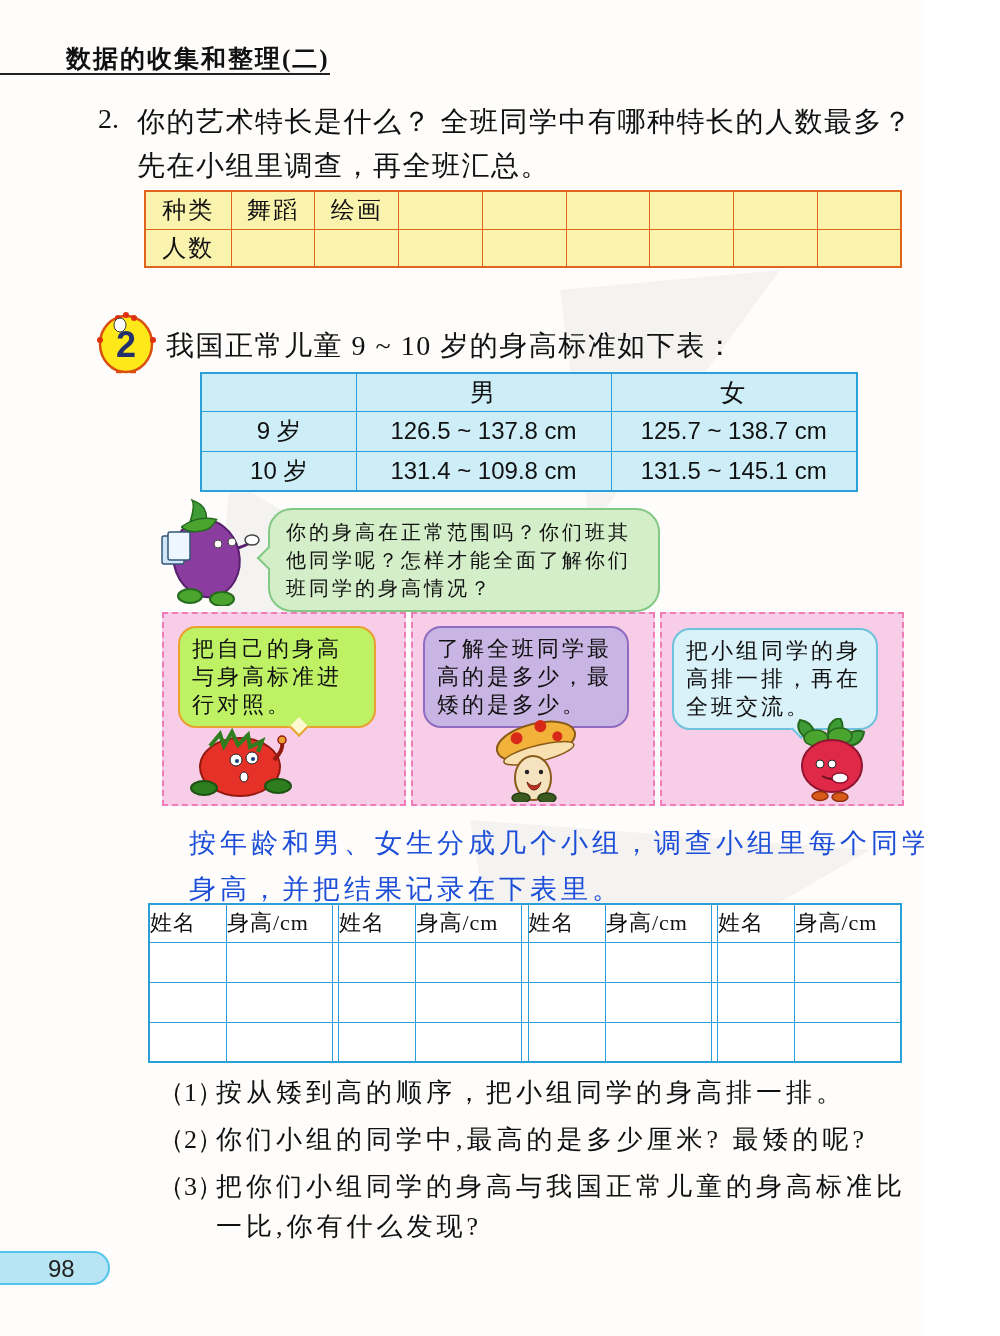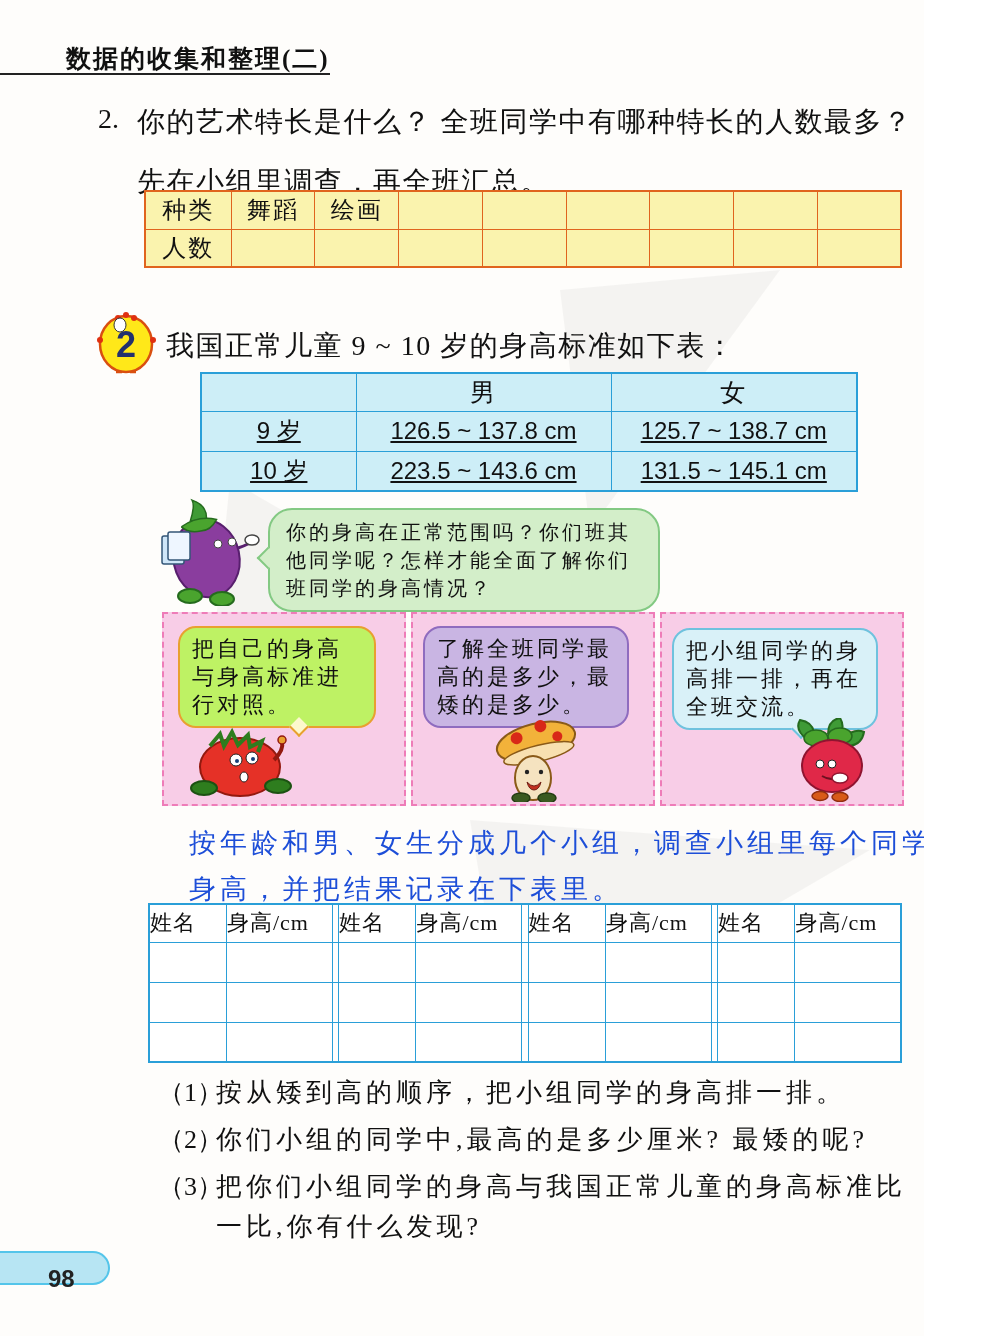--- a/index.html
+++ b/index.html
@@ -8,36 +8,36 @@
 
   .wm { position:absolute; opacity:0.05; pointer-events:none; }
 
   
   .hdr-title { position:absolute; left:66px; top:42px; font-size:25px; font-weight:bold; letter-spacing:2px; color:#111; }
   .hdr-rule { position:absolute; left:0; top:73px; width:330px; height:2px; background:#222; }
 
   
   .q2-num  { position:absolute; left:98px;  top:103px; font-size:28px; color:#111; }
   .q2-l1   { position:absolute; left:137px; top:103px; font-size:28px; letter-spacing:1.5px; color:#111; white-space:nowrap;text-align:center; }
-  .q2-l2   { position:absolute; left:137px; top:163px; font-size:28px; letter-spacing:1.5px; color:#111; white-space:nowrap; }
+  .q2-l2   { position:absolute; left:137px; top:147px; font-size:28px; letter-spacing:1.5px; color:#111; white-space:nowrap; }
 
   
   table.survey { position:absolute; left:144px; top:190px; width:758px; border-collapse:collapse; table-layout:fixed; background:#faf3ae; border:2.5px solid #e0641e; }
   table.survey td { border:1.5px solid #e0641e; height:38px; text-align:center; font-size:24px; letter-spacing:2px; color:#111; }
   table.survey td.lbl { width:86px; }
 
   
   .ex2-heading { position:absolute; left:166px; top:327px; font-size:28px; letter-spacing:1.5px; color:#111; white-space:nowrap; }
   .badge { position:absolute; left:96px; top:310px; }
 
   
   table.hstd { position:absolute; left:200px; top:372px; width:656px; border-collapse:collapse; table-layout:fixed; background:#cdeef7; border:2.5px solid #2a9fd8; }
   table.hstd th, table.hstd td { border:1.5px solid #2a9fd8; text-align:center; color:#111; font-weight:normal; }
   table.hstd th { height:38px; font-size:25px; letter-spacing:2px; }
-  table.hstd td { height:40px; font-size:24px; font-family:"Liberation Sans", sans-serif;text-decoration:underline; }
+  table.hstd td { height:40px; font-size:24px; font-family:"Liberation Sans", sans-serif; }
   table.hstd .c0 { width:155px; } table.hstd .c1 { width:255px; } table.hstd .c2 { width:246px; }
 
   
   .bubble { position:absolute; border-radius:24px; color:#111; }
   .bubble .tail { position:absolute; width:16px; height:16px; transform:rotate(45deg); }
   .bub-green { left:268px; top:508px; width:392px; background:#d3eec9; border:2px solid #83c983; padding:8px 16px; font-size:20px; letter-spacing:3px; line-height:28px; }
   .bub-green .tail { left:-10px; top:40px; background:#d3eec9; border-left:2px solid #83c983; border-bottom:2px solid #83c983; }
 
   
   .ideas { position:absolute; left:162px; top:612px; width:742px; height:194px; display:flex; gap:5px; }
@@ -64,21 +64,21 @@
   table.rt .sep { width:6px; padding:0; }
 
   
   .subqs { position:absolute; left:158px; top:1073px; width:800px; }
   .sq { display:flex; margin-bottom:7px; font-size:26px; line-height:40px; color:#111; }
   .sq-num { flex:none; width:58px; letter-spacing:0; }
   .sq-text { width:700px; letter-spacing:4px; }
 
   
   .pill { position:absolute; left:0; top:1251px; width:110px; height:34px; background:#b7e5f3; border:2.5px solid #54c5ea; border-left:none; border-radius:0 18px 18px 0; }
-  .pill span { position:absolute; left:48px; top:12px; font-size:24px; font-family:"Liberation Sans", sans-serif; color:#222;font-weight:bold; }
+  .pill span { position:absolute; left:48px; top:2px; font-size:24px; font-family:"Liberation Sans", sans-serif; color:#222; }
 </style>
 </head>
 <body>
 
 <div class="page">
 
   <svg class="wm" style="left:170px;top:260px;" width="760" height="820" viewBox="0 0 760 820">
     <path d="M390 30 L610 10 L420 270 Z" fill="#555"></path>
     <path d="M60 220 L250 330 L40 420 Z" fill="#555"></path>
     <path d="M300 560 L700 590 L340 800 Z" fill="#555"></path>
@@ -138,21 +138,21 @@
       <th class="c1">男</th>
       <th class="c2">女</th>
     </tr>
     <tr>
       <td>9 岁</td>
       <td>126.5 ~ 137.8 cm</td>
       <td>125.7 ~ 138.7 cm</td>
     </tr>
     <tr>
       <td>10 岁</td>
-      <td>223.5 ~ 143.6 cm</td>
+      <td>131.4 ~ 109.8 cm</td>
       <td>131.5 ~ 145.1 cm</td>
     </tr>
   </tbody>
     </table>
 
   <svg class="chr" style="left:148px;top:496px;" width="120" height="110" viewBox="0 0 120 110">
     <g transform="rotate(-12 60 60)">
       <ellipse cx="58" cy="62" rx="33" ry="39" fill="#8a3d9e" stroke="#581f6e" stroke-width="2"></ellipse>
       <path d="M50 22 q8 -14 6 -20 q14 8 10 22 Z" fill="#3f9b36" stroke="#256b1e" stroke-width="1.5"></path>
       <path d="M40 26 q18 -8 36 0 q-8 10 -18 8 q-12 0 -18 -8" fill="#4aa42e" stroke="#256b1e" stroke-width="1.5"></path>

